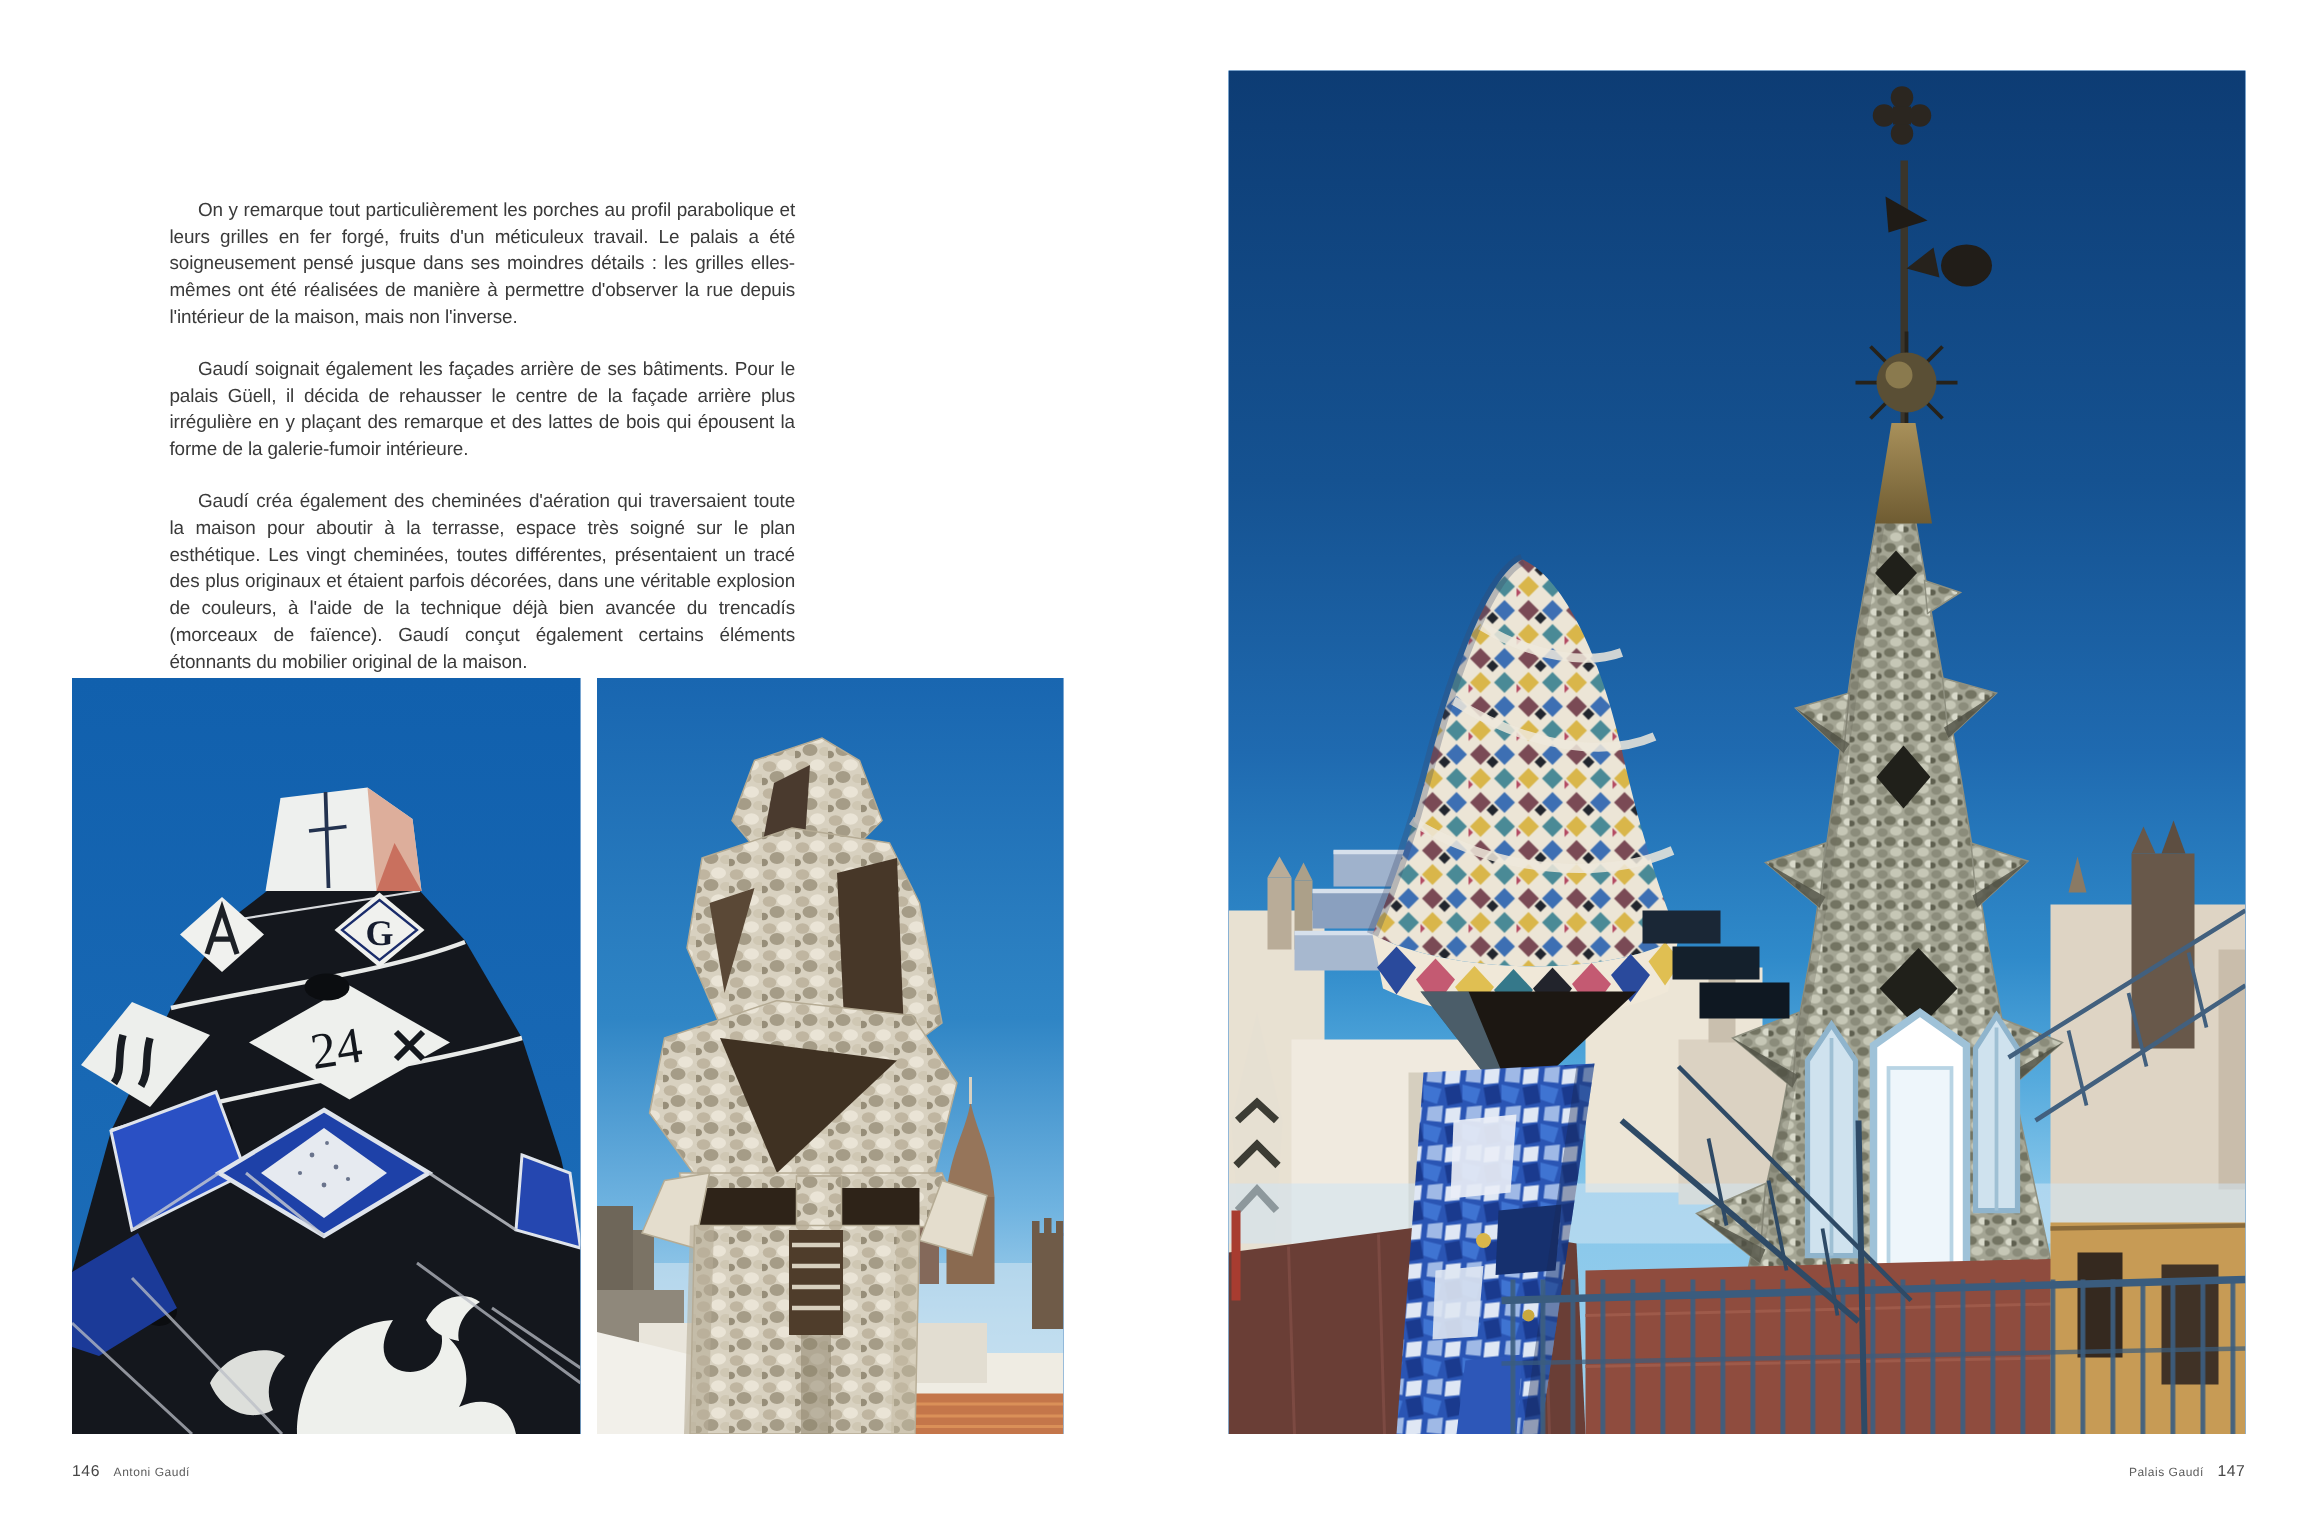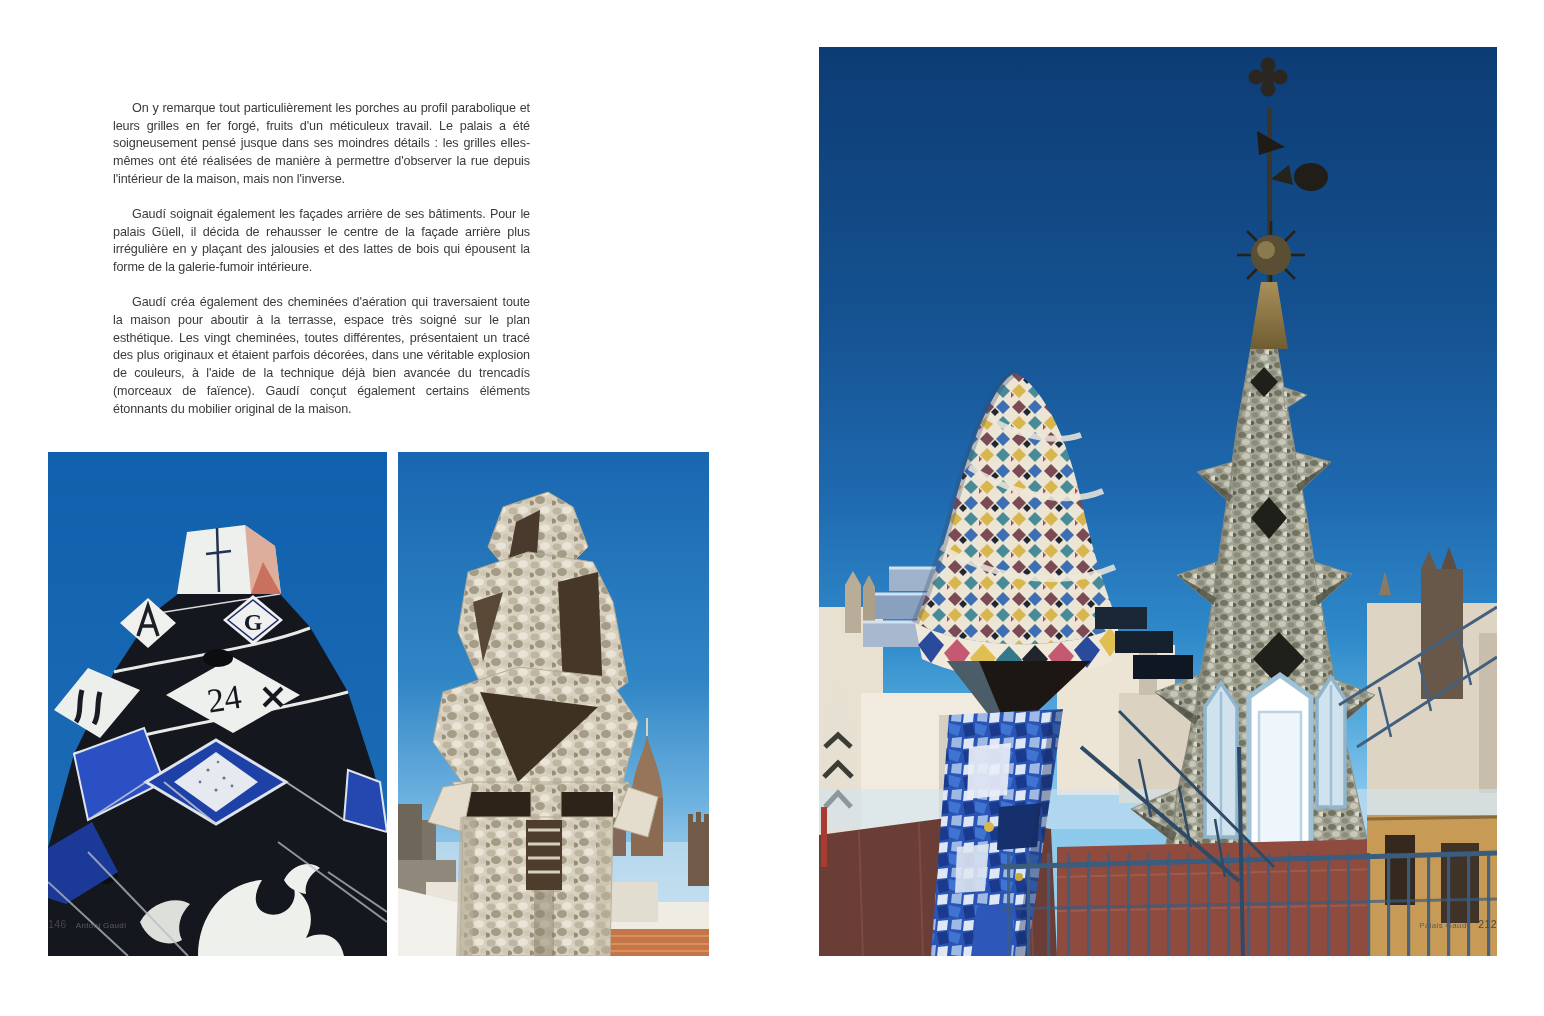--- a/index.html
+++ b/index.html
@@ -1,42 +1,42 @@
 <!DOCTYPE html>
 <html><head>
 <meta charset="utf-8">
 <style>
   html,body{margin:0;padding:0;background:#9a9a9a;}
   .page{position:relative;width:1544px;height:1016px;background:#ffffff;overflow:hidden;
         font-family:"Liberation Sans",sans-serif;margin:0 auto;}
-  .textcol{position:absolute;left:113px;top:100px;width:417px;color:#3a3a3a;
+  .textcol{position:absolute;left:113px;top:132px;width:417px;color:#3a3a3a;
            font-size:12.6px;line-height:17.7px;text-align:justify;letter-spacing:-0.1px;}
   .textcol p{margin:0 0 17.5px 0;text-indent:19px;}
   .it{}
   .photo{position:absolute;overflow:hidden;background:#1563ae;}
   #photo1{left:48px;top:452px;width:339px;height:504px;}
   #photo2{left:398px;top:452px;width:311px;height:504px;}
   #photo3{left:819px;top:47px;width:678px;height:909px;}
   .photo svg{display:block;width:100%;height:100%;}
-  .footer{position:absolute;top:914px;color:#4f4f4f;white-space:nowrap;}
+  .footer{position:absolute;top:971px;color:#4f4f4f;white-space:nowrap;}
   #footer-left{left:48px;}
   #footer-right{right:47px;text-align:right;}
   .pnum{font-size:10.5px;letter-spacing:.4px;color:#474747;}
   .plabel{font-size:8px;letter-spacing:.35px;color:#5c5c5c;}
   #footer-left .plabel{margin-left:9px;}
   #footer-right .pnum{margin-left:9px;}
 </style>
 </head>
 <body>
 
 <div class="page">
 
   <div class="textcol">
     <p>On y remarque tout particulièrement les porches au profil parabolique et leurs grilles en fer forgé, fruits d'un méticuleux travail. Le palais a été soigneusement pensé jusque dans ses moindres détails : les grilles elles-mêmes ont été réalisées de manière à permettre d'observer la rue depuis l'intérieur de la maison, mais non l'inverse.</p>
-    <p>Gaudí soignait également les façades arrière de ses bâtiments. Pour le palais Güell, il décida de rehausser le centre de la façade arrière plus irrégulière en y plaçant des jalousies et des lattes de bois qui épousent la forme de la galerie-fumoir intérieure.</p>
+    <p>Gaudí soignait également les façades arrière de ses bâtiments. Pour le palais Güell, il décida de rehausser le centre de la façade arrière plus irrégulière en y plaçant des remarque et des lattes de bois qui épousent la forme de la galerie-fumoir intérieure.</p>
     <p><span>Gaudí créa également des cheminées d'aération qui traversaient toute la maison pour aboutir à la terrasse, espace très soigné sur le plan esthétique. Les vingt cheminées, toutes différentes, présentaient un tracé des plus originaux et étaient parfois décorées, dans une véritable explosion de couleurs, à l'aide de la technique déjà bien avancée du </span><span class="it">trencadís</span><span> (morceaux de faïence). Gaudí conçut également certains éléments étonnants du mobilier original de la maison.</span></p>
   </div>
 
   <figure class="photo" id="photo1" style="margin:0">
   <svg viewBox="0 0 339 504" preserveAspectRatio="none">
     <defs>
       <linearGradient id="sky1" x1="0" y1="0" x2="0" y2="1">
         <stop offset="0" stop-color="#1160ad"></stop>
             <stop offset="1" stop-color="#1e6fba"></stop>
       </linearGradient>
@@ -384,16 +384,16 @@
       <path d="M320,712 L332,770 M360,740 L372,800 M396,772 L406,830" stroke="#2e4a66" stroke-width="2.5" fill="none"></path>
       <rect x="2" y="760" width="6" height="60" fill="#a83c30"></rect>
     </g>
   </svg>
   </figure>
 
   <div class="footer" id="footer-left">
     <span class="pnum">146</span><span class="plabel">Antoni Gaudí</span>
   </div>
   <div class="footer" id="footer-right">
-    <span class="plabel">Palais Gaudí</span><span class="pnum">212</span>
+    <span class="plabel">Palais Gaudí</span><span class="pnum">147</span>
   </div>
 
 </div>
 
 </body></html>

